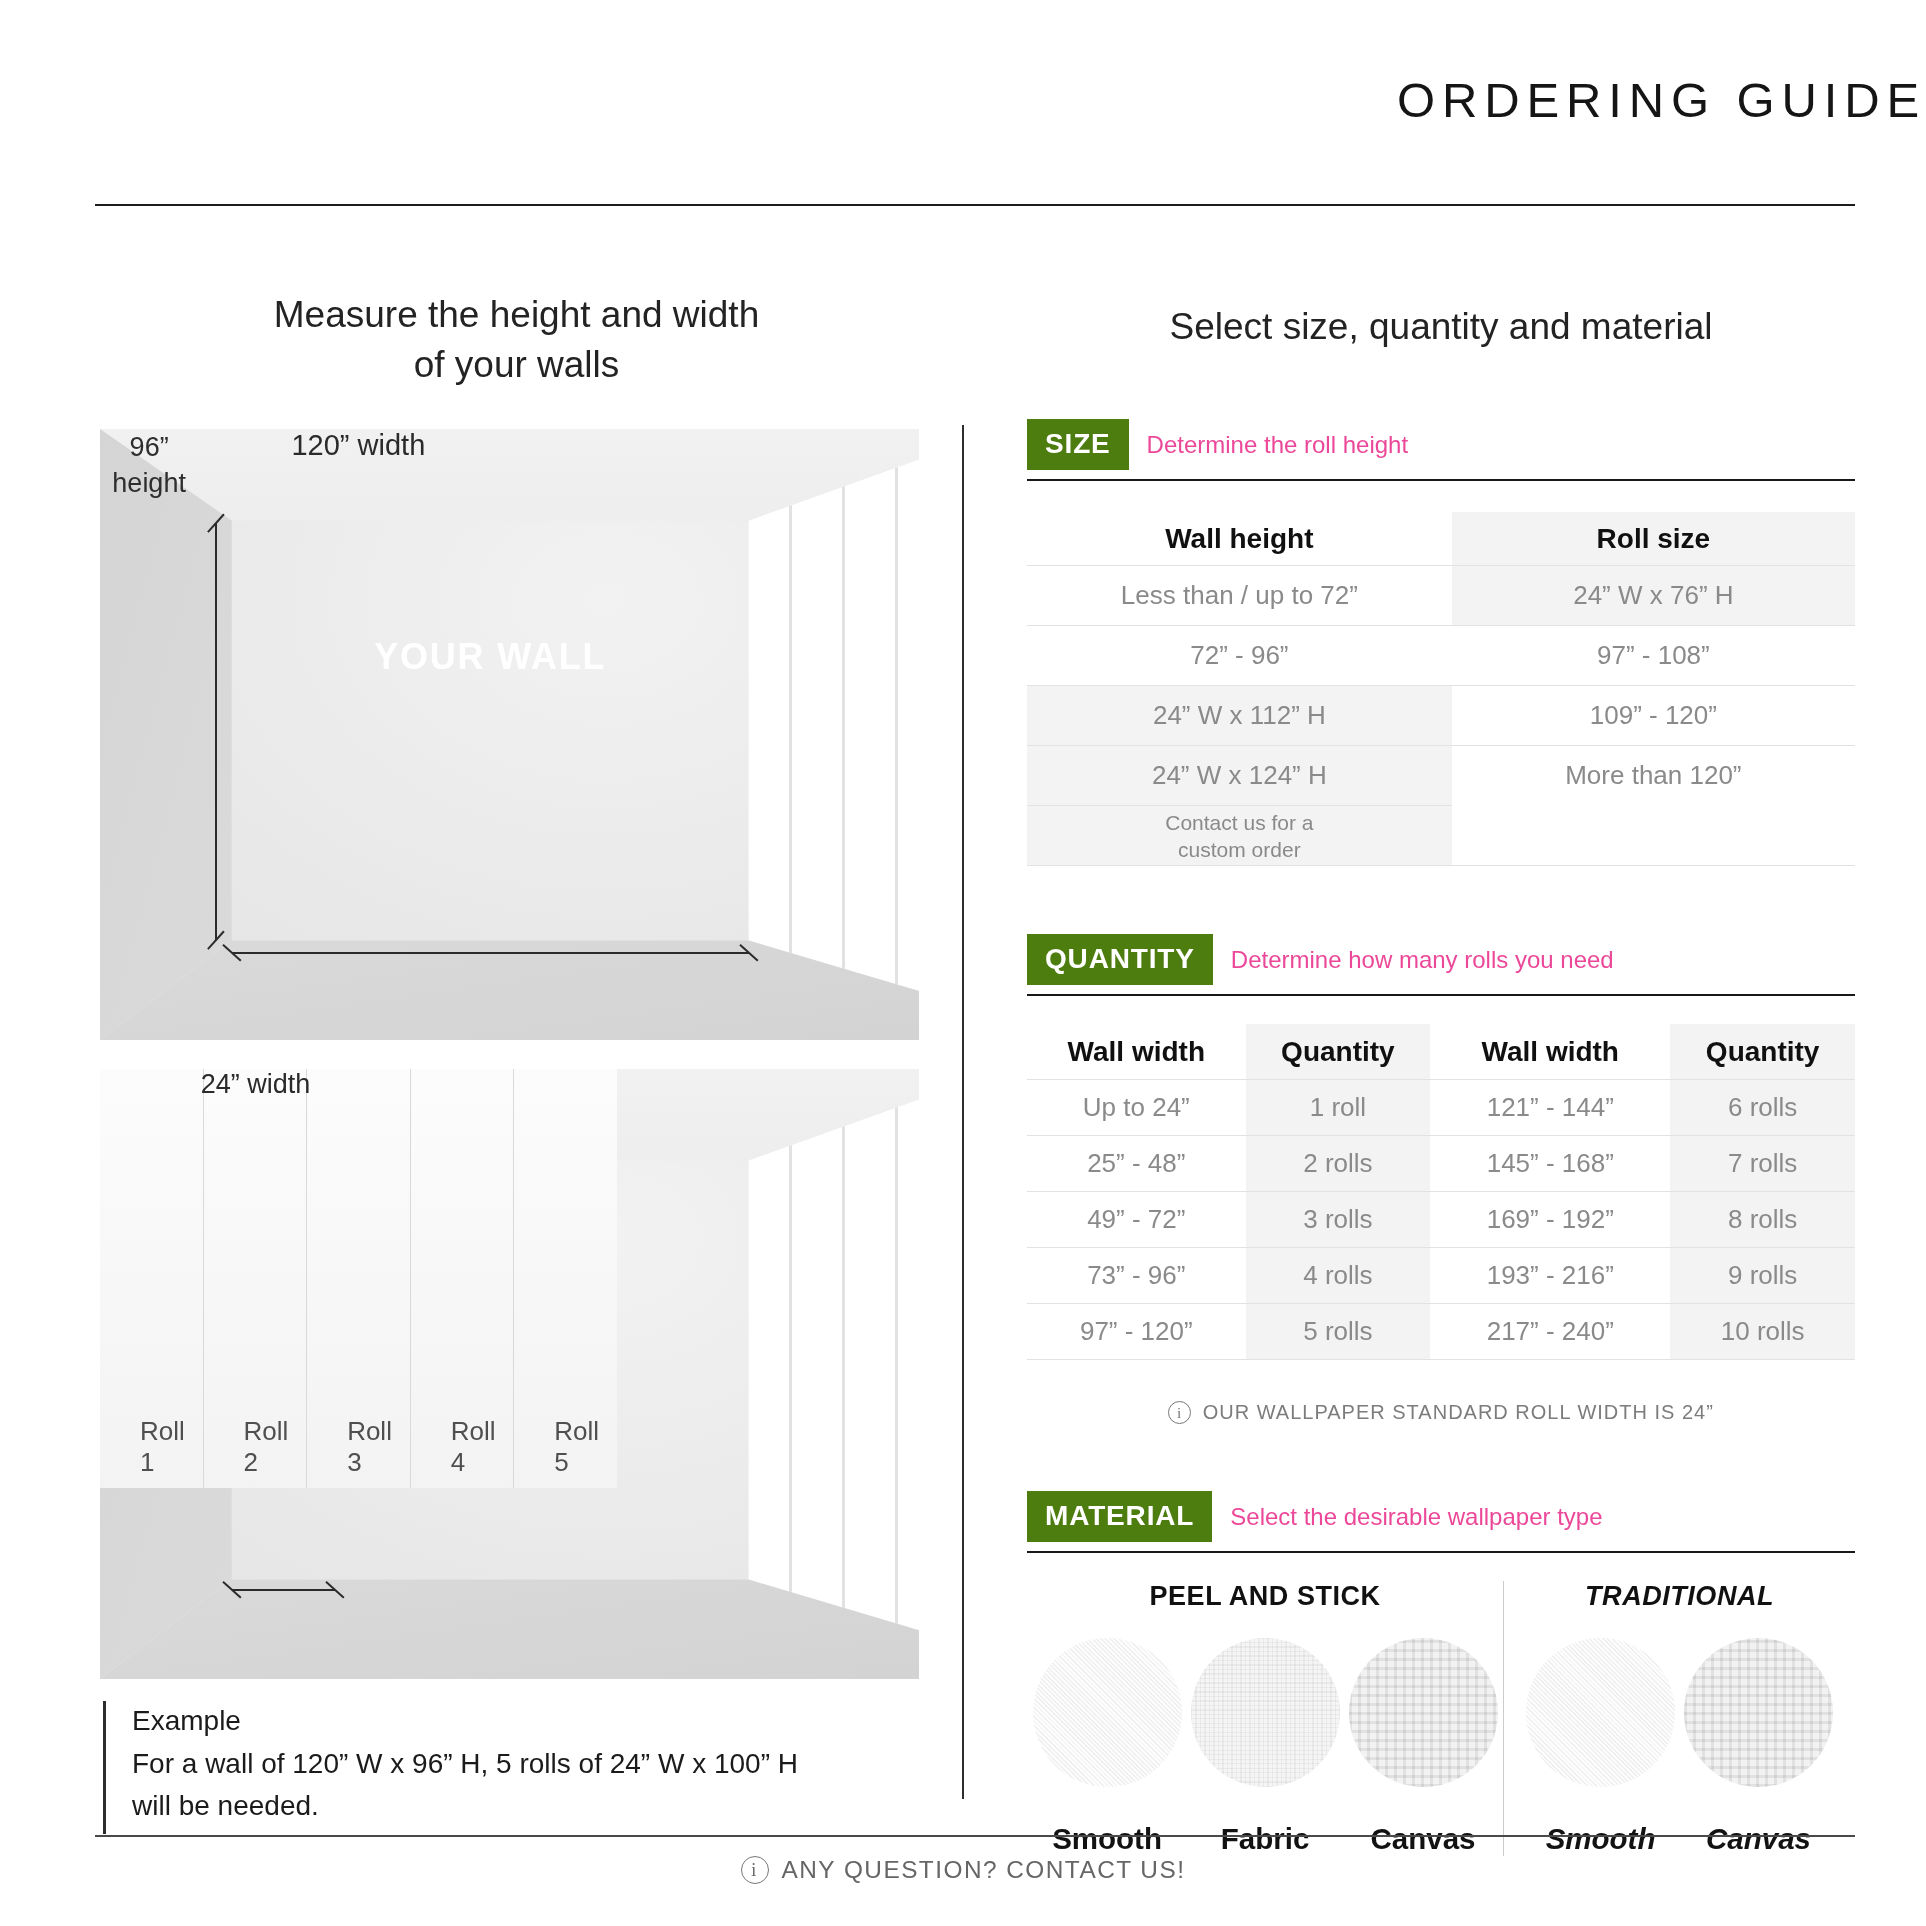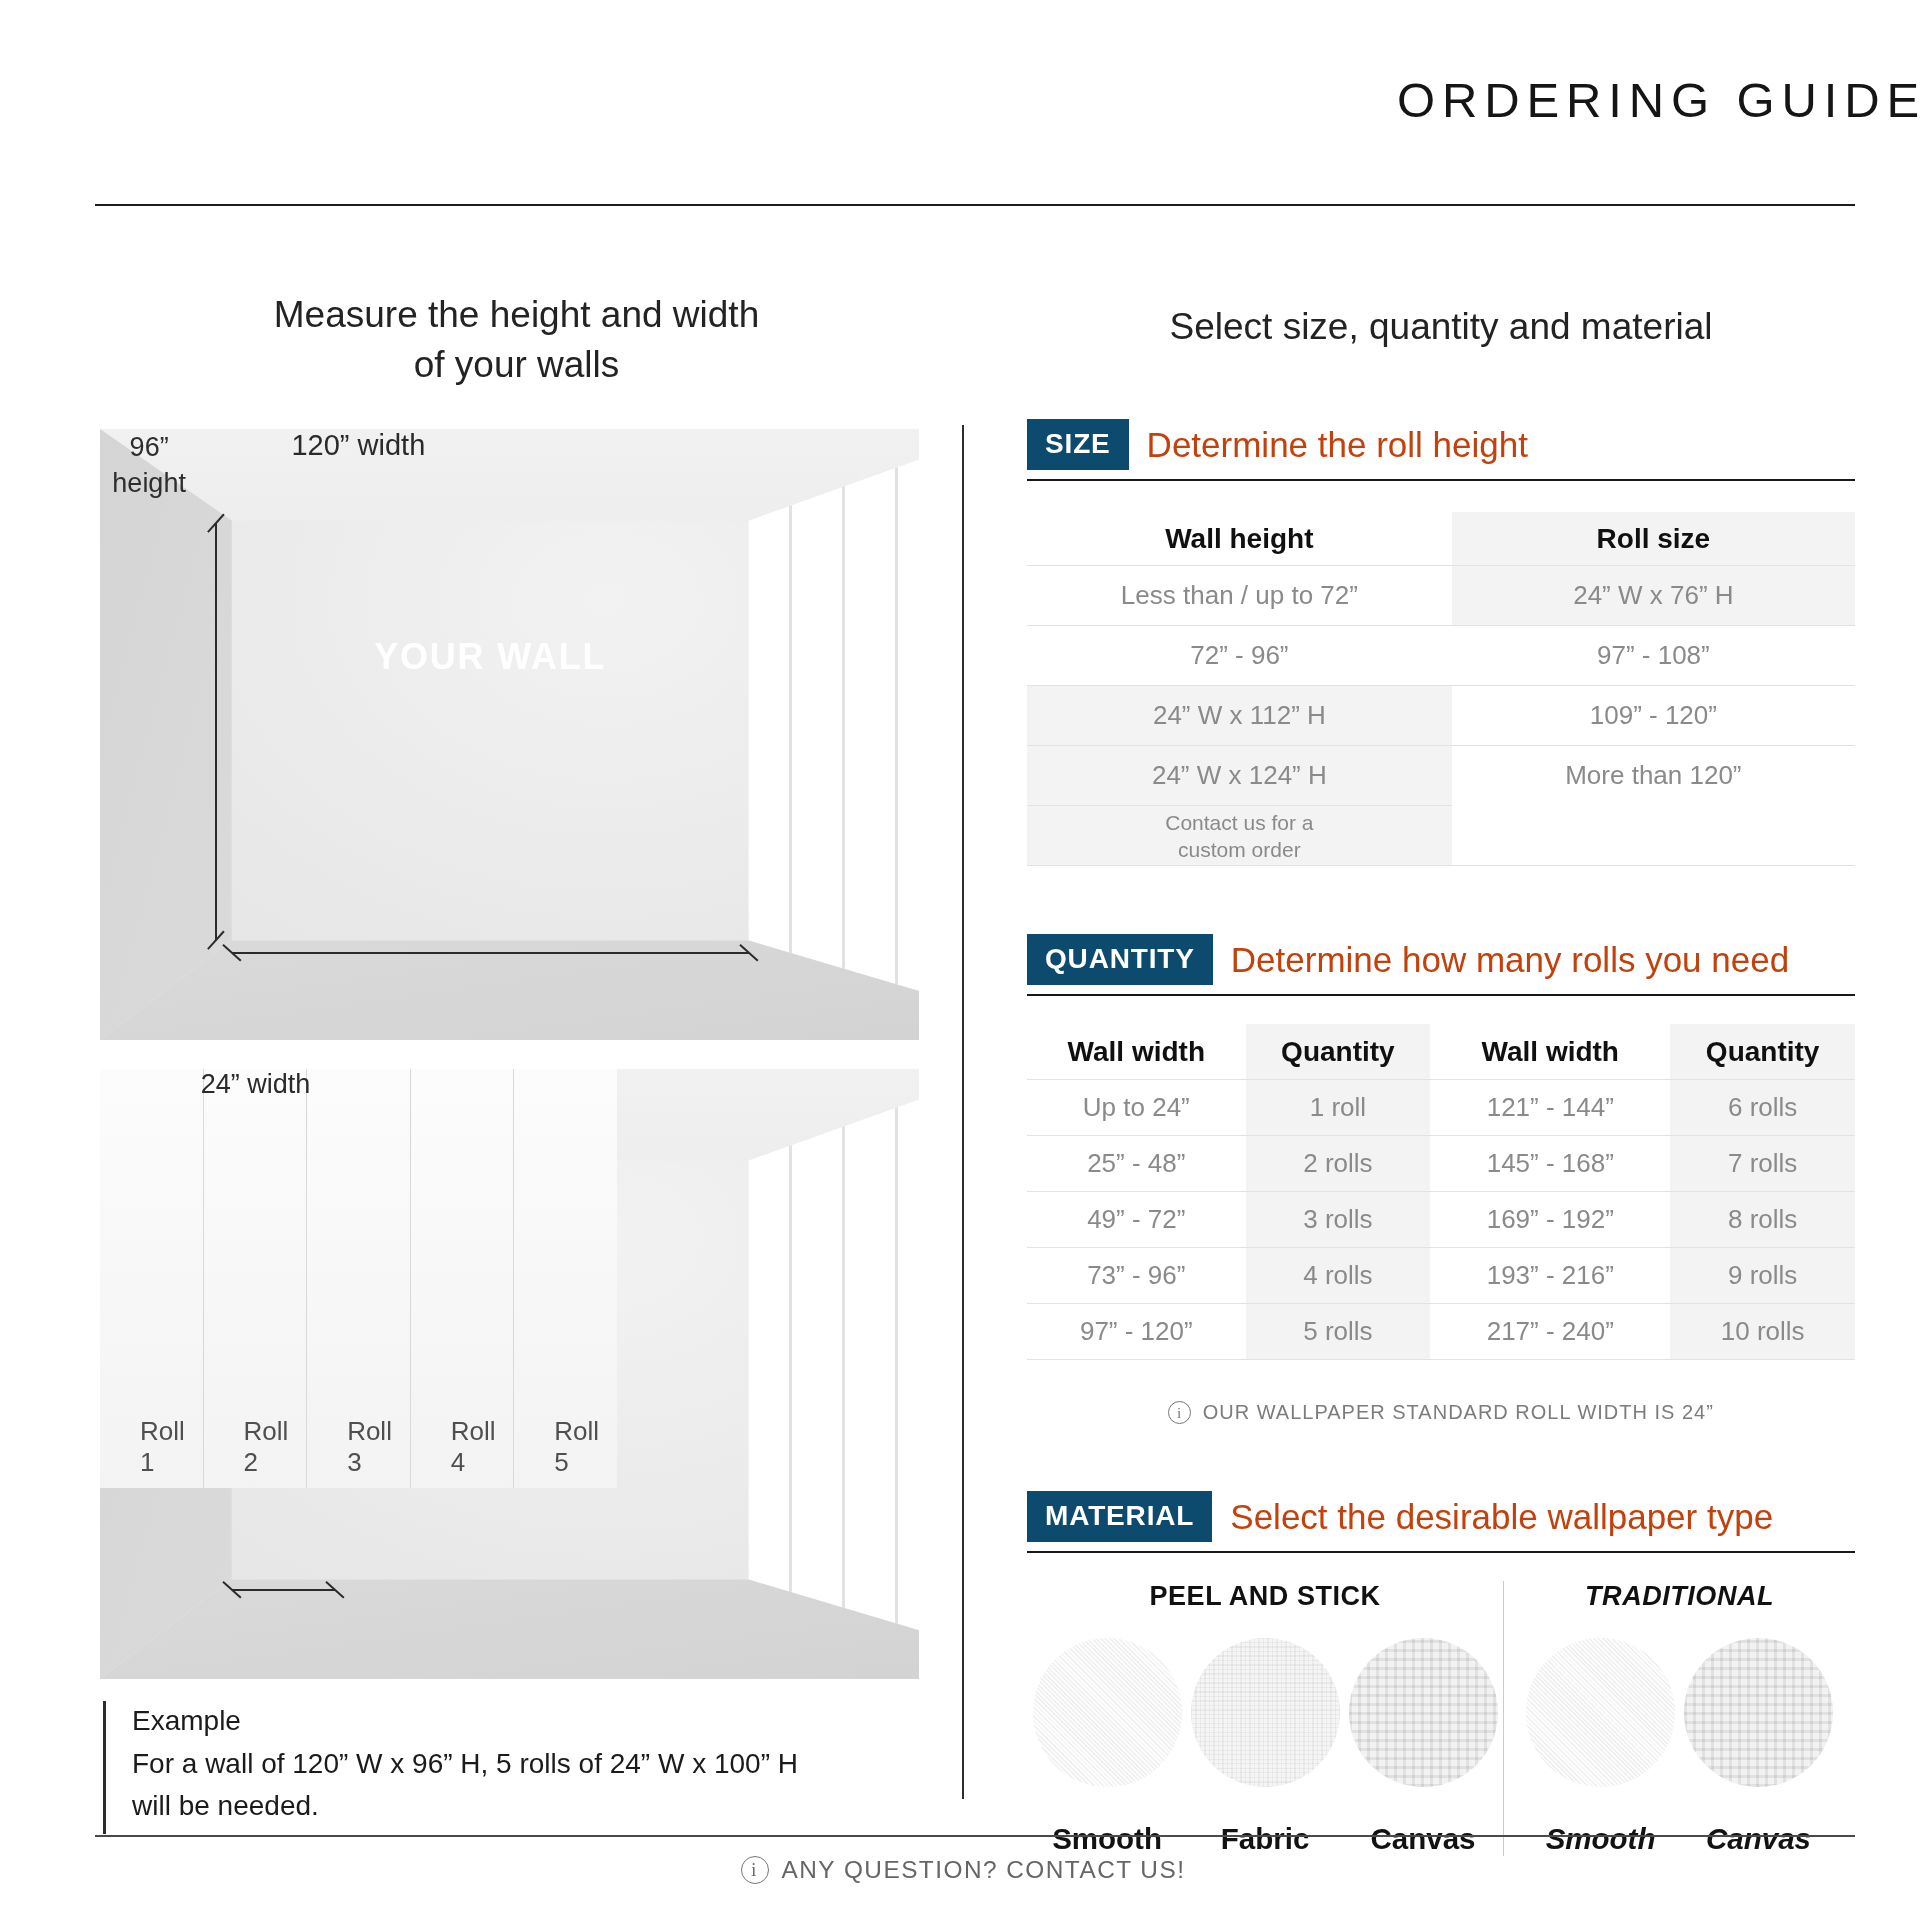--- a/index.html
+++ b/index.html
@@ -66,23 +66,23 @@
 
   
   .example { position:absolute; left:103px; top:1701px; width:806px; border-left:3.2px solid #2c2c2c; padding:3.9px 0 6.4px 26px; }
   .example-title { font-size:28px; color:#1b1b1b; margin-bottom:6.4px; }
   .example-body { font-size:28px; color:#1b1b1b; line-height:1.5; white-space:pre-line; }
 
   
   .sec { position:absolute; left:1027px; width:828px; }
   .sec-size { top:419px; } .sec-qty { top:934px; } .sec-mat { top:1491px; }
   .sec-head { display:flex; align-items:center; gap:18px; border-bottom:2.6px solid #181818; padding-bottom:9px; }
-  .badge { background:#0c4a6e; color:#ffffff; font-size:28px; font-weight:bold; letter-spacing:0.03em;
+  .badge { background:#4d7c0f; color:#ffffff; font-size:28px; font-weight:bold; letter-spacing:0.03em;
            padding:9px 18px 10.3px; flex:0 0 auto; }
-  .sec-title { font-size:35px; color:#c2410c; }
+  .sec-title { font-size:24px; color:#ec4899; }
 
   .table { display:grid; border-bottom:1.3px solid #e2e2e2; }
   .size-table { margin-top:31px; grid-template-columns:51.3% 48.7%; grid-auto-rows:60px; grid-template-rows:53px; }
   .qty-table  { margin-top:28px; grid-template-columns:26.4% 22.3% 29% 22.3%; grid-auto-rows:56px; grid-template-rows:55px; }
   .th, .td { display:flex; align-items:center; justify-content:center; text-align:center; }
   .th { font-size:28px; font-weight:bold; color:#101010; }
   .td { font-size:26px; color:#8a8a8a; border-top:1.3px solid #e2e2e2; }
   .shaded { background:#f3f3f3; }
   .size-table .td:last-child { font-size:21px; line-height:1.3; padding:0 103px; }
 

